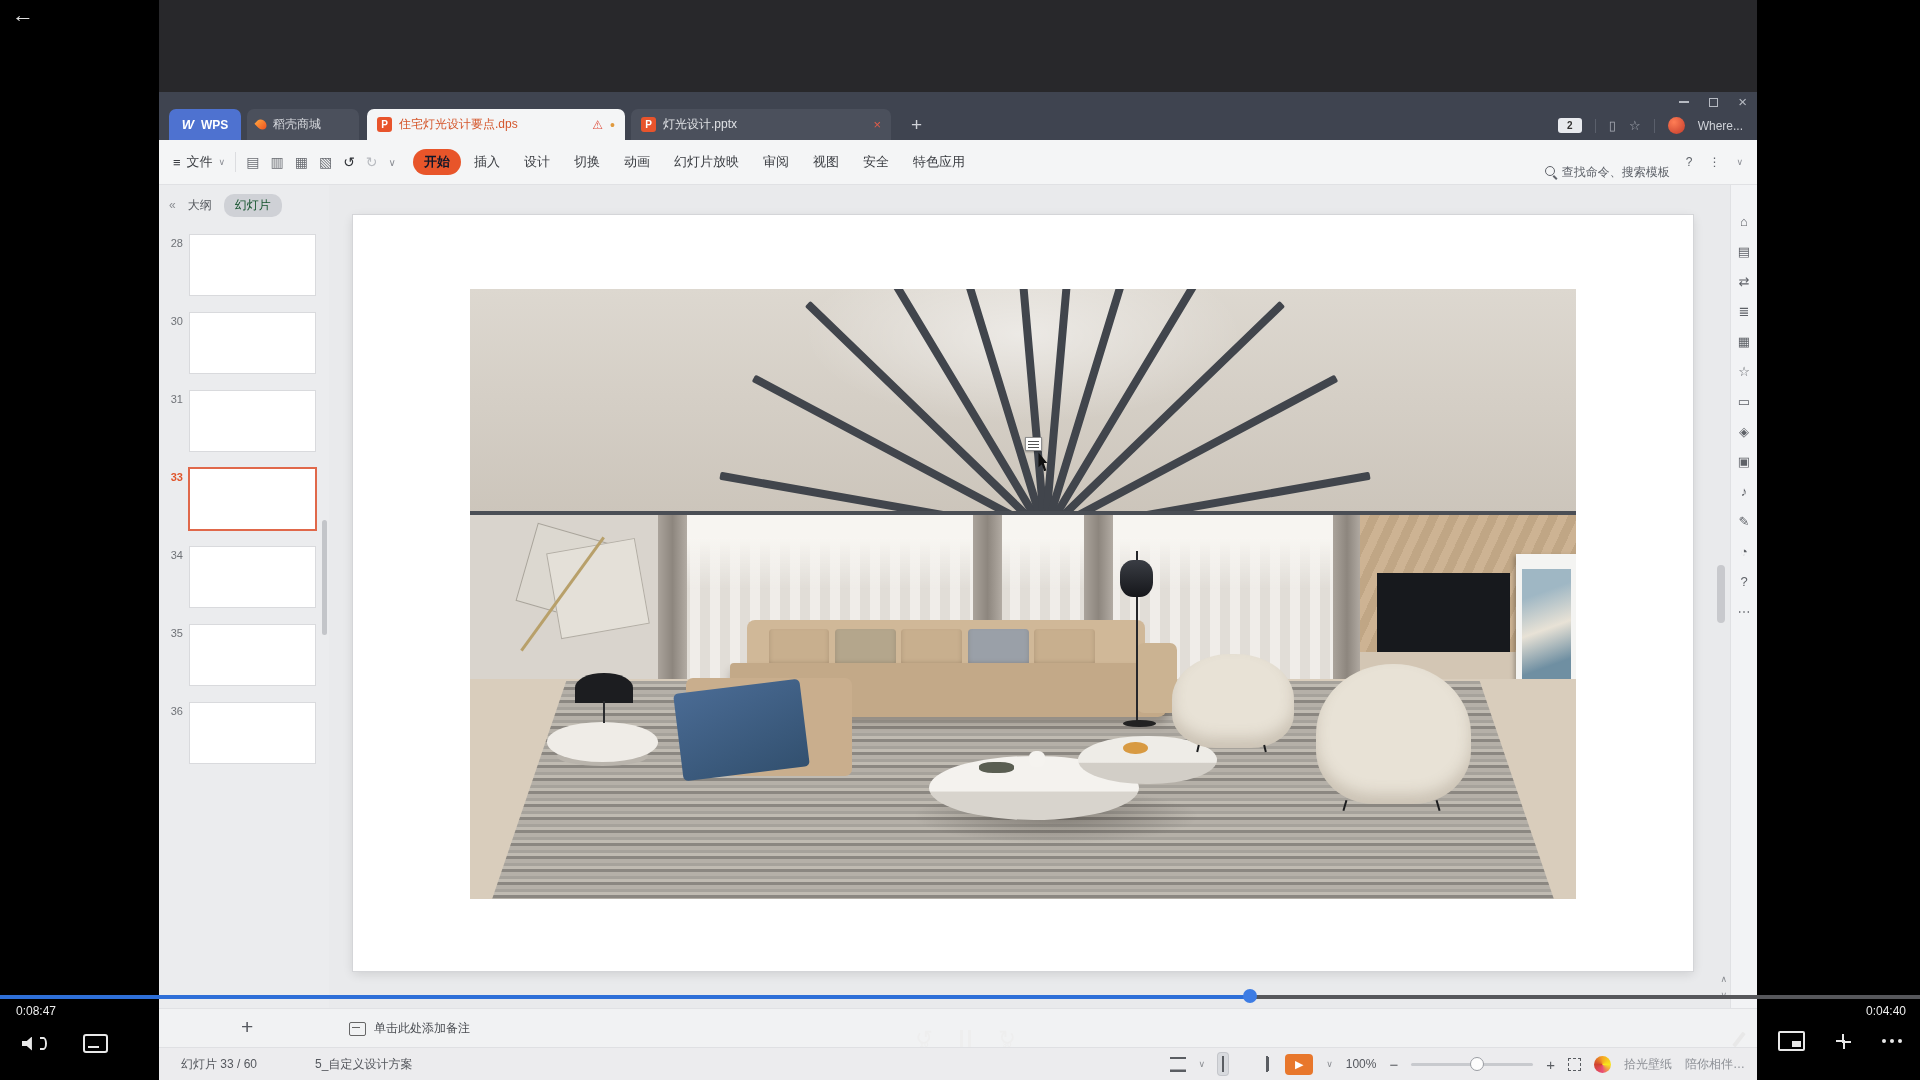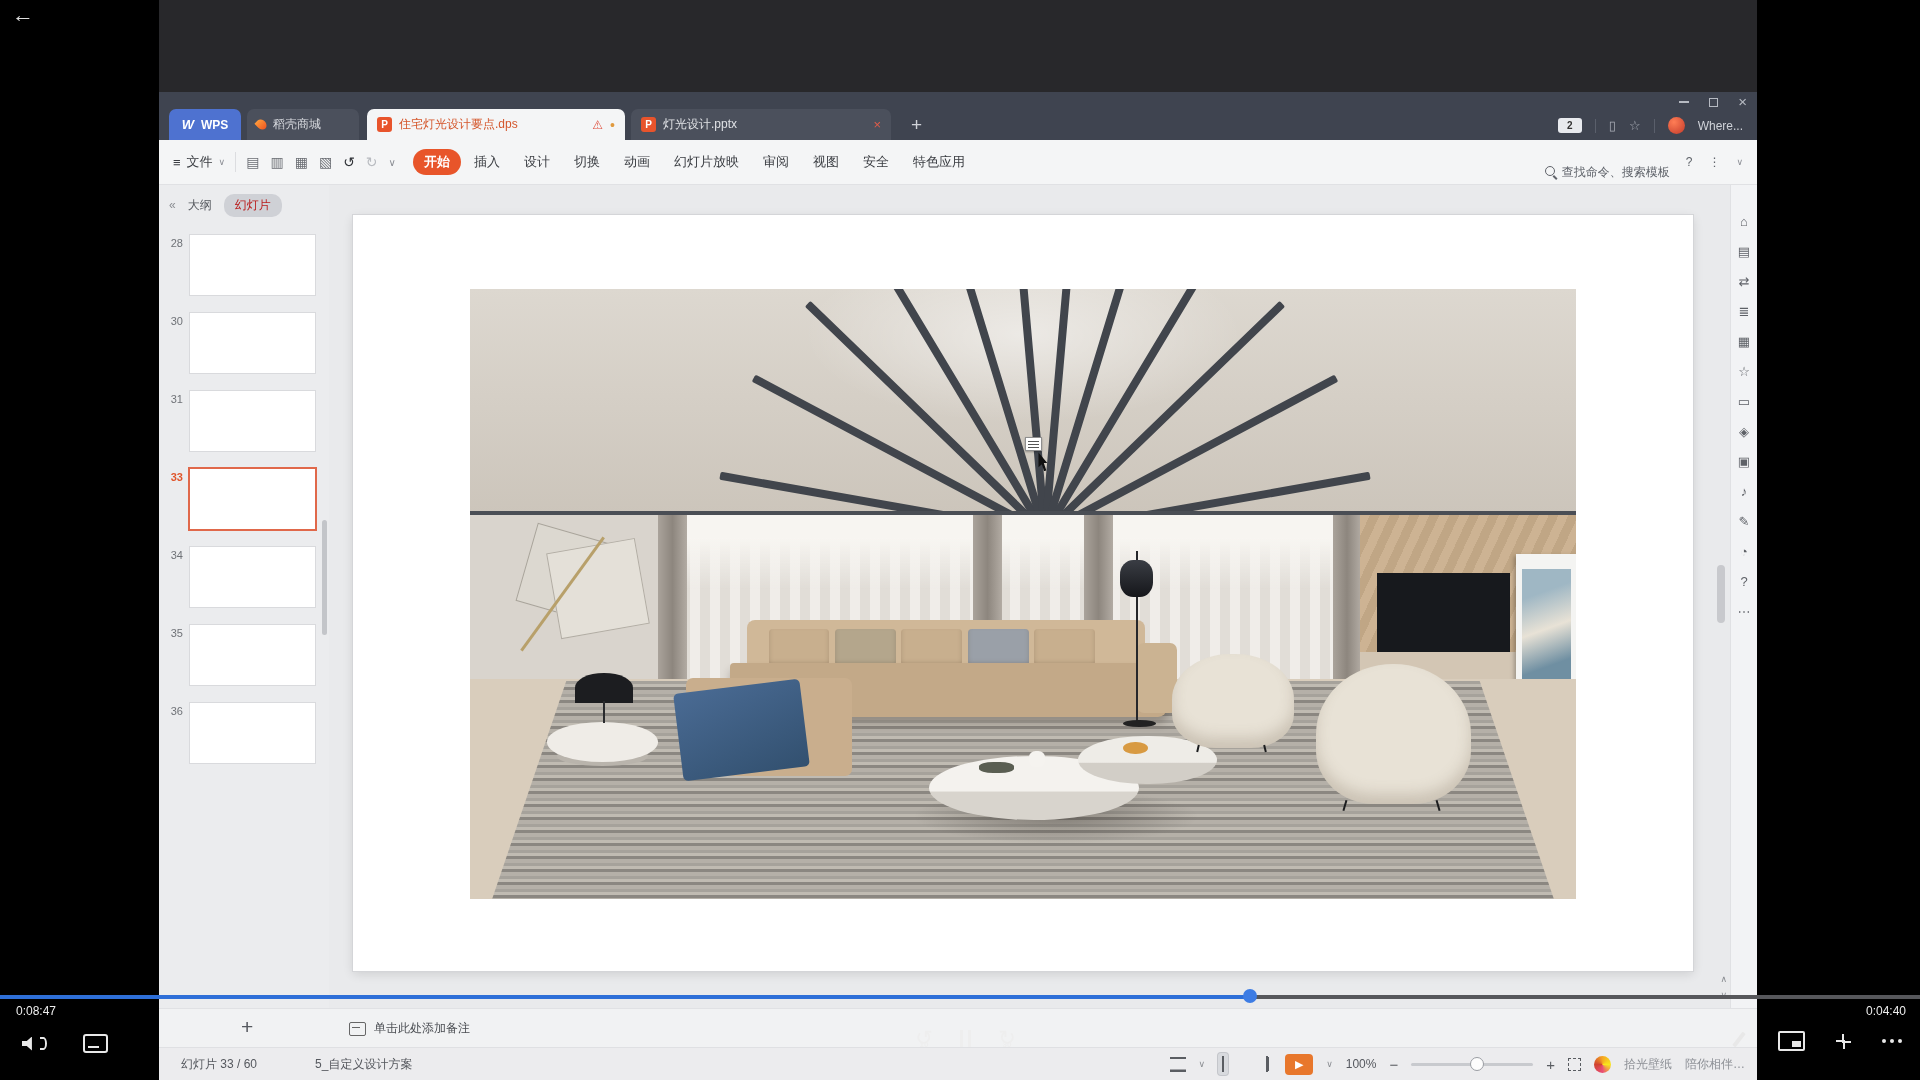--- a/index.html
+++ b/index.html
@@ -42,33 +42,33 @@
   .rb-file{display:flex;gap:6px;align-items:center;font-size:13px;cursor:pointer;}
   .rb-caret{font-size:9px;color:#8a8d93;}
   .rb-sep{width:1px;height:20px;background:#dcdde0;margin:0 10px;}
   .rb-quick{display:flex;gap:11px;align-items:center;}
   .rb-quick span{font-size:14px;color:#6a6d73;cursor:pointer;}
   .rb-quick .q-undo{color:#2f3237;}
   .rb-quick .q-redo{color:#b9bcc1;}
   .rb-quick .q-more{font-size:10px;color:#8a8d93;}
   .rb-tabs{display:flex;align-items:center;margin-left:16px;}
   .rb-tab{font-size:13px;padding:4px 11px;margin:0 1px;cursor:pointer;white-space:nowrap;}
-  .rb-tab.active{background:#e8552a;color:#ffffff;border-radius:14px;font-weight:bold;}
+  .rb-tab.active{background:#e8552a;color:#0f172a;border-radius:14px;font-weight:bold;}
   .rb-right{margin-left:auto;display:flex;align-items:center;gap:16px;color:#5f636a;font-size:12px;}
   .i-search{position:relative;width:13px;height:13px;flex:none;}
   .i-search::before{content:"";position:absolute;left:0;top:0;width:8px;height:8px;border:1.5px solid #60636a;border-radius:50%;}
   .i-search::after{content:"";position:absolute;left:9px;top:9px;width:5px;height:1.6px;background:#60636a;transform:rotate(45deg);transform-origin:0 0;}
   .searchbox{display:flex;align-items:center;gap:4px;cursor:text;margin-top:20px;}
   
   .bodyrow{flex:1;display:flex;min-height:0;position:relative;}
   .thumb-panel{width:170px;background:#ebecee;position:relative;flex:none;}
   .panel-head{height:40px;display:flex;align-items:center;gap:12px;padding:0 10px;font-size:12px;color:#55585e;}
   .ph-collapse{color:#8a8d92;font-size:12px;cursor:pointer;}
   .ph-tab{cursor:pointer;}
-  .pill{background:#cfd1d6;border-radius:10px;padding:3px 11px;color:#b91c1c;cursor:pointer;}
+  .pill{background:#cfd1d6;border-radius:10px;padding:3px 11px;color:#14532d;cursor:pointer;}
   .thumb-list{position:absolute;top:42px;bottom:0;left:0;right:0;overflow:hidden;padding-top:8px;box-sizing:border-box;}
   .thumb-item{display:flex;gap:7px;margin-bottom:18px;height:60px;cursor:pointer;}
   .tnum{width:24px;text-align:right;font-size:11px;color:#6f7277;padding-top:2px;flex:none;}
   .tcard{flex:1;background:#fff;box-shadow:0 0 0 1px #d9dadd;padding:5px;margin-right:14px;box-sizing:border-box;}
   .tcard .art{width:100%;height:100%;}
   .thumb-item.sel .tcard{box-shadow:0 0 0 2px #e0684a;}
   .thumb-item.sel .tnum{color:#e0562c;font-weight:bold;}
   .t27{background:linear-gradient(90deg,#c5b49a 0 49.5%,#fff 49.5% 50.5%,#e7decd 50.5%);}
   .t28{background:conic-gradient(at 50% 50%,#5f5f5f 0 25%,#8a8a88 25% 50%,#efeeec 50% 75%,#f5f4f2 75%);}
   .t29{background:linear-gradient(90deg,#ded6c6 0 50%,#f0e4cf 50%);}

